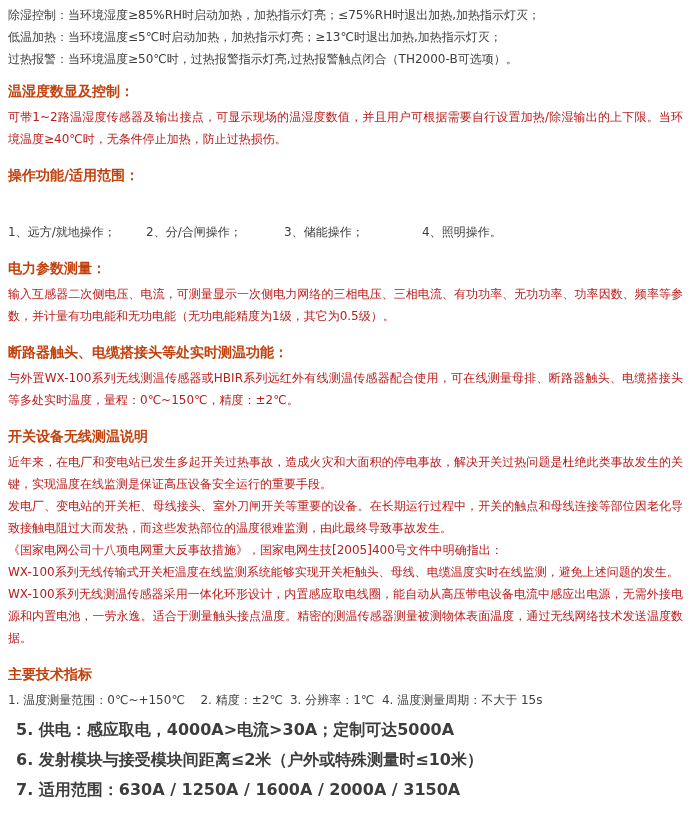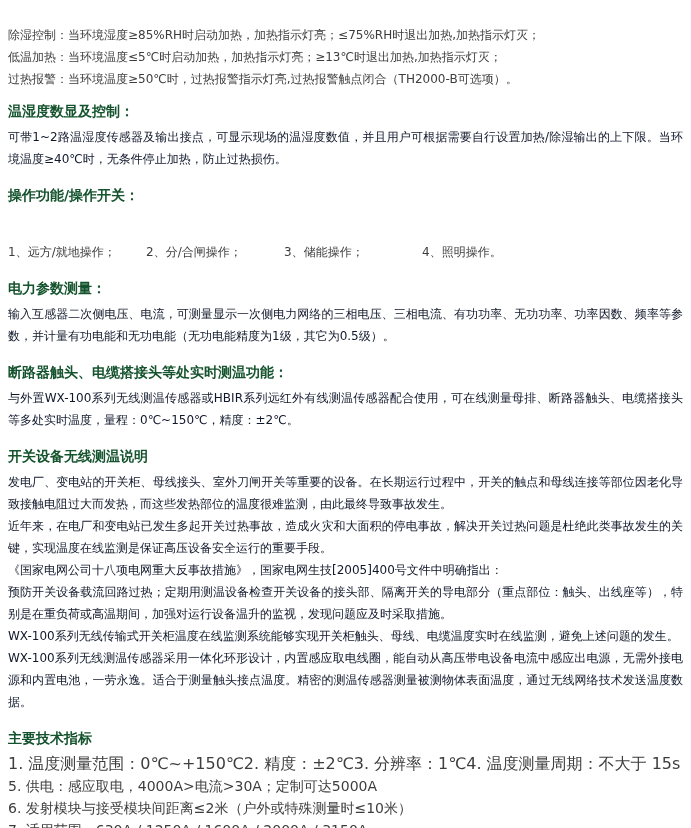--- a/index.html
+++ b/index.html
@@ -8,110 +8,110 @@
     width: 691px;
     height: 828px;
     background: #ffffff;
     font-family: "DejaVu Sans", "Liberation Sans", sans-serif;
     color: #3d3d3d;
     overflow: hidden;
   }
   .page {
     width: 691px;
     height: 828px;
-    padding: 24px 8px 0 8px;
+    padding: 4px 8px 0 8px;
   }
   .intro p {
     margin: 0;
     font-size: 12px;
     line-height: 22px;
     white-space: nowrap;
   }
   h2.sec-heading {
     font-size: 14px;
     font-weight: bold;
-    color: #14532d;
+    color: #c2410c;
     margin: 16px 0 5px 0;
     line-height: 19px;
   }
   h2.sec-heading.first {
     margin-top: 12px;
   }
   .sec p.body-par {
     margin: 0;
     font-size: 12px;
     line-height: 22px;
     text-align: justify;
-    color: #0f172a;
+    color: #b91c1c;
   }
   .inline-items {
     display: flex;
     font-size: 12px;
     line-height: 22px;
     margin-top: 36px;
   }
   .inline-items span { display: inline-block; }
   .op-item { min-width: 138px; }
   .spec-row {
     display: flex;
-    font-size: 16px;
+    font-size: 12px;
     line-height: 22px;
   }
   .spec-item-1 { min-width: 149px; }
   .spec-item-2 { min-width: 98px; text-align: right; }
-  .spec-item-3 { min-width: 92px; }
+  .spec-item-3 { min-width: 92px; margin-left: 7px; }
   .spec-lines p {
-    margin: 0;
-    font-size: 14px;
+    margin: 8px;
+    font-size: 16px;
     line-height: 22px;
     white-space: nowrap;
+    font-weight: bold;
   }
 </style>
 </head>
 <body>
 
 <div class="page">
 
   <div class="intro">
     <p>除湿控制：当环境湿度≥85%RH时启动加热，加热指示灯亮；≤75%RH时退出加热,加热指示灯灭；</p>
     <p>低温加热：当环境温度≤5℃时启动加热，加热指示灯亮；≥13℃时退出加热,加热指示灯灭；</p>
     <p>过热报警：当环境温度≥50℃时，过热报警指示灯亮,过热报警触点闭合（TH2000-B可选项）。</p>
   </div>
 
   <div class="sec">
     <h2 class="sec-heading first">温湿度数显及控制：</h2>
     <p class="body-par">可带1~2路温湿度传感器及输出接点，可显示现场的温湿度数值，并且用户可根据需要自行设置加热/除湿输出的上下限。当环境温度≥40℃时，无条件停止加热，防止过热损伤。</p>
   </div>
 
   <div class="sec">
-    <h2 class="sec-heading">操作功能/操作开关：</h2>
+    <h2 class="sec-heading">操作功能/适用范围：</h2>
     <div class="inline-items">
       <span class="op-item">1、远方/就地操作；</span>
       <span class="op-item">2、分/合闸操作；</span>
       <span class="op-item">3、储能操作；</span>
       <span class="op-item">4、照明操作。</span>
     </div>
   </div>
 
   <div class="sec">
     <h2 class="sec-heading">电力参数测量：</h2>
     <p class="body-par">输入互感器二次侧电压、电流，可测量显示一次侧电力网络的三相电压、三相电流、有功功率、无功功率、功率因数、频率等参数，并计量有功电能和无功电能（无功电能精度为1级，其它为0.5级）。</p>
   </div>
 
   <div class="sec">
     <h2 class="sec-heading">断路器触头、电缆搭接头等处实时测温功能：</h2>
     <p class="body-par">与外置WX-100系列无线测温传感器或HBIR系列远红外有线测温传感器配合使用，可在线测量母排、断路器触头、电缆搭接头等多处实时温度，量程：0℃~150℃，精度：±2℃。</p>
   </div>
 
   <div class="sec">
     <h2 class="sec-heading">开关设备无线测温说明</h2>
+    <p class="body-par">近年来，在电厂和变电站已发生多起开关过热事故，造成火灾和大面积的停电事故，解决开关过热问题是杜绝此类事故发生的关键，实现温度在线监测是保证高压设备安全运行的重要手段。</p>
     <p class="body-par">发电厂、变电站的开关柜、母线接头、室外刀闸开关等重要的设备。在长期运行过程中，开关的触点和母线连接等部位因老化导致接触电阻过大而发热，而这些发热部位的温度很难监测，由此最终导致事故发生。</p>
-    <p class="body-par">近年来，在电厂和变电站已发生多起开关过热事故，造成火灾和大面积的停电事故，解决开关过热问题是杜绝此类事故发生的关键，实现温度在线监测是保证高压设备安全运行的重要手段。</p>
     <p class="body-par">《国家电网公司十八项电网重大反事故措施》，国家电网生技[2005]400号文件中明确指出：</p>
-    <p class="body-par">预防开关设备载流回路过热；定期用测温设备检查开关设备的接头部、隔离开关的导电部分（重点部位：触头、出线座等），特别是在重负荷或高温期间，加强对运行设备温升的监视，发现问题应及时采取措施。</p>
     <p class="body-par">WX-100系列无线传输式开关柜温度在线监测系统能够实现开关柜触头、母线、电缆温度实时在线监测，避免上述问题的发生。</p>
     <p class="body-par">WX-100系列无线测温传感器采用一体化环形设计，内置感应取电线圈，能自动从高压带电设备电流中感应出电源，无需外接电源和内置电池，一劳永逸。适合于测量触头接点温度。精密的测温传感器测量被测物体表面温度，通过无线网络技术发送温度数据。</p>
   </div>
 
   <div class="sec">
     <h2 class="sec-heading">主要技术指标</h2>
     <div class="spec-row">
       <span class="spec-item-1">1. 温度测量范围：0℃~+150℃</span>
       <span class="spec-item-2">2. 精度：±2℃</span>
       <span class="spec-item-3">3. 分辨率：1℃</span>

